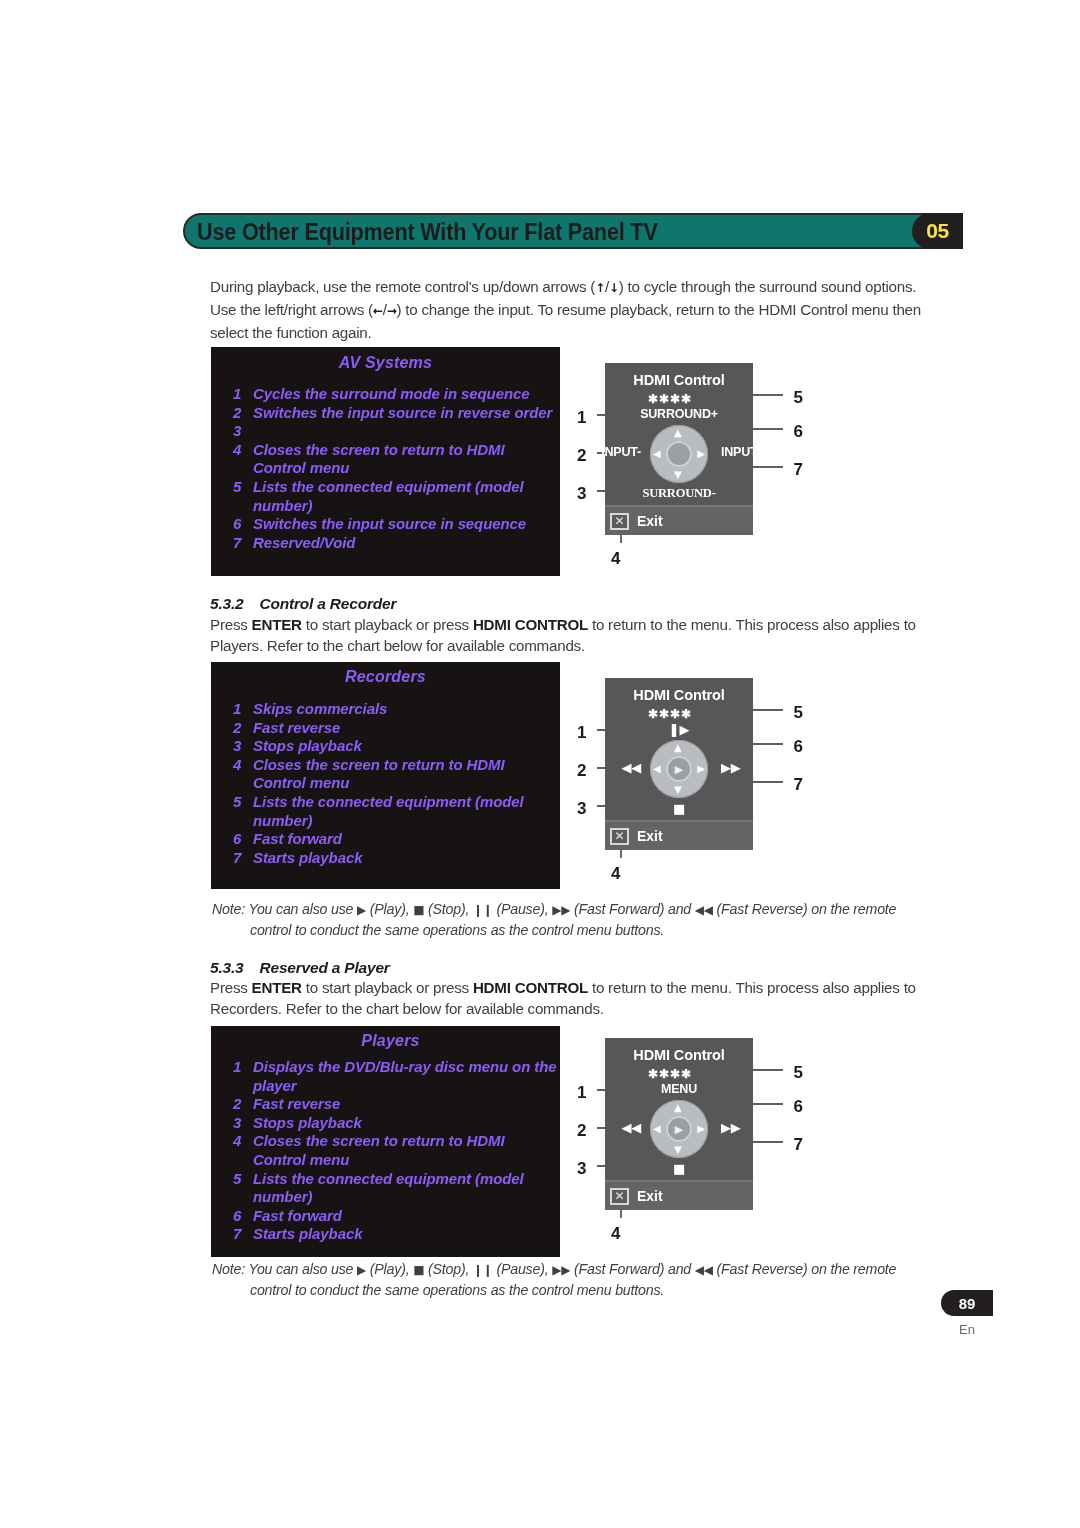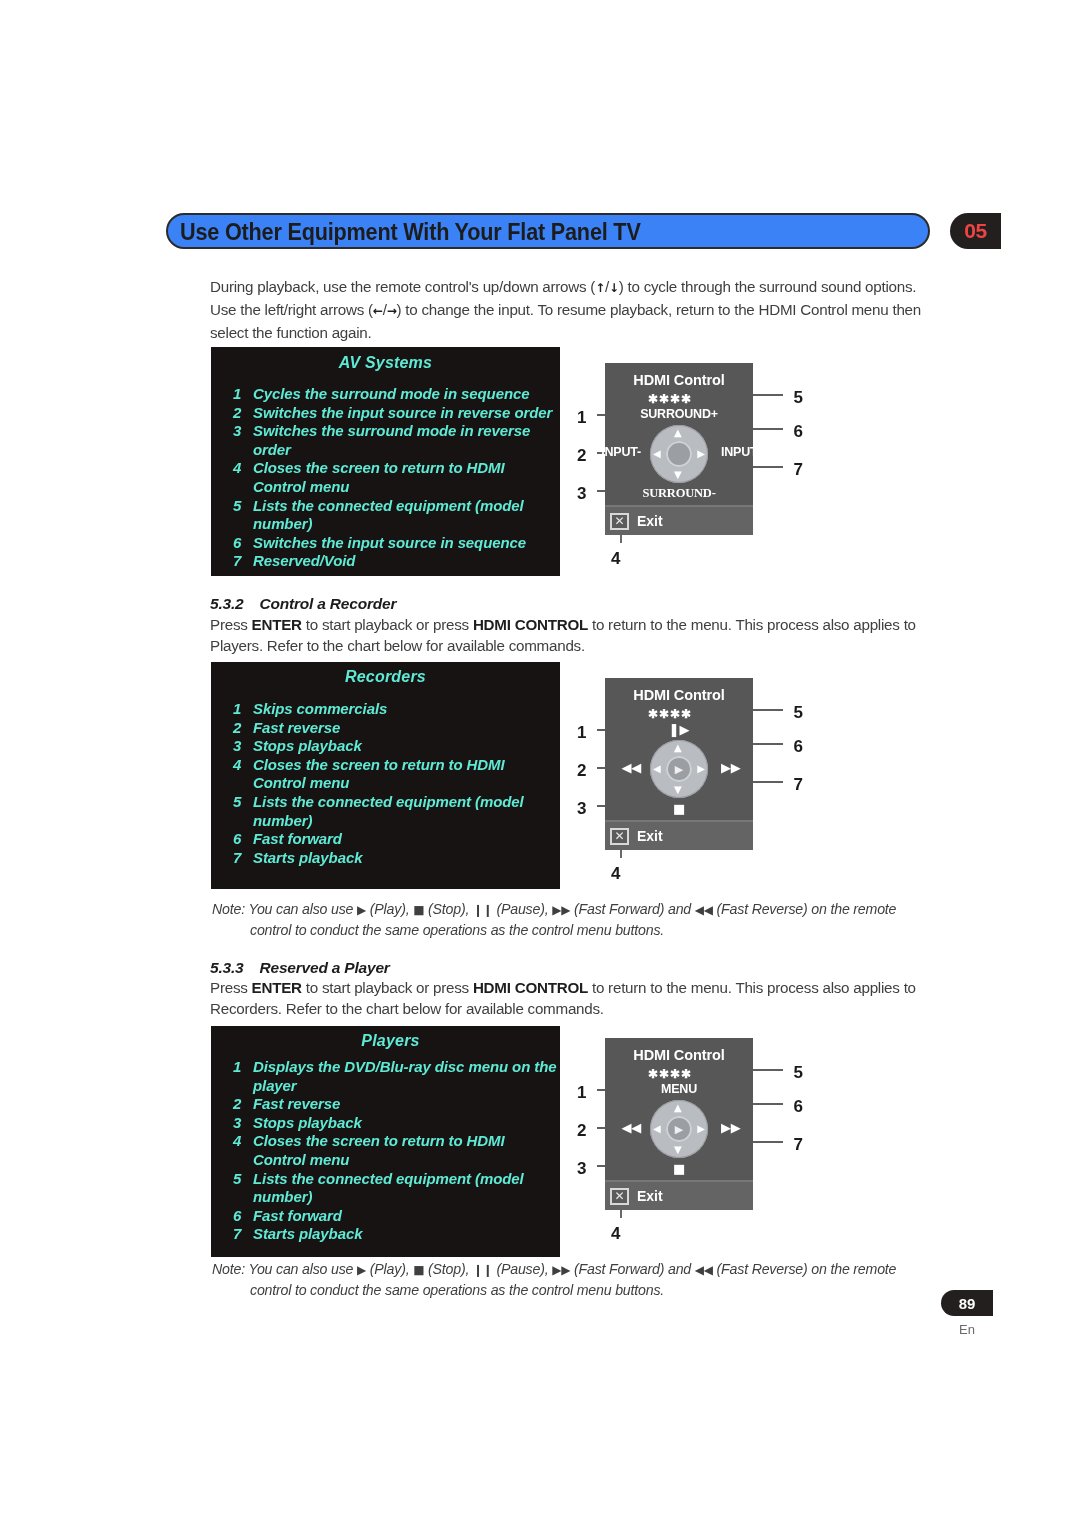--- a/index.html
+++ b/index.html
@@ -17,47 +17,47 @@
   .page { position: absolute; inset: 0; }
 
   
   .header {
     position: absolute;
     left: 166px; top: 213px;
     width: 828px; height: 38px;
   }
   .header-pill {
     position: absolute;
-    left: 0; top: 0;
+    left: 17px; top: 0;
     width: 764px; height: 36px;
     border: 2px solid #2b2b2b;
     border-radius: 19px;
     box-sizing: border-box;
-    background: #3b82f6;
+    background: #0f766e;
     text-decoration: underline;
   }
   .header-title {
     position: absolute;
     left: 12px; top: 4px;
     font-size: 23px;
     font-weight: bold;
     color: #1c1c1c;
     letter-spacing: -0.2px;
     font-family: "Liberation Sans", sans-serif;
     transform: scaleX(0.94);
     transform-origin: left center;
     white-space: nowrap;
   }
   .header-chapter {
     position: absolute;
-    left: 784px; top: 0px;
+    left: 746px; top: 0px;
     width: 51px; height: 36px;
     background: #241f1f;
     border-radius: 18px 0 0 18px;
-    color: #ef4444;
+    color: #fde047;
     font-size: 21px;
     font-weight: bold;
     display: flex;
     align-items: center;
     justify-content: center;
     letter-spacing: -0.5px;
   }
 
   
   .body-text {
@@ -98,21 +98,21 @@
   .note .lbl { font-style: italic; }
   .note .l2 { display:block; padding-left: 38px; }
   .note-1 { left: 212px; top: 899px; width: 716px; }
   .note-2 { left: 212px; top: 1259px; width: 716px; }
   .glyph { font-family: "DejaVu Sans", sans-serif; font-style: normal; font-size: 12px; }
 
   
   .cmdbox {
     position: absolute;
     background: #171313;
-    color: #5eead4;
+    color: #8b5cf6;
     box-sizing: border-box;
   }
   .cmdbox .cb-title {
     text-align: center;
     font-style: italic;
     font-weight: bold;
     font-size: 16px;
     letter-spacing: 0.2px;
     margin-top: 8px;
   }
@@ -316,21 +316,20 @@
       <li>
           <span class="idx">1</span>
           <span class="txt">Cycles the surround mode in sequence</span>
         </li>
       <li>
           <span class="idx">2</span>
           <span class="txt">Switches the input source in reverse order</span>
         </li>
       <li>
           <span class="idx">3</span>
-          <span class="txt">Switches the surround mode in reverse order</span>
         </li>
       <li>
           <span class="idx">4</span>
           <span class="txt">Closes the screen to return to HDMI Control menu</span>
         </li>
       <li>
           <span class="idx">5</span>
           <span class="txt">Lists the connected equipment (model number)</span>
         </li>
       <li>

